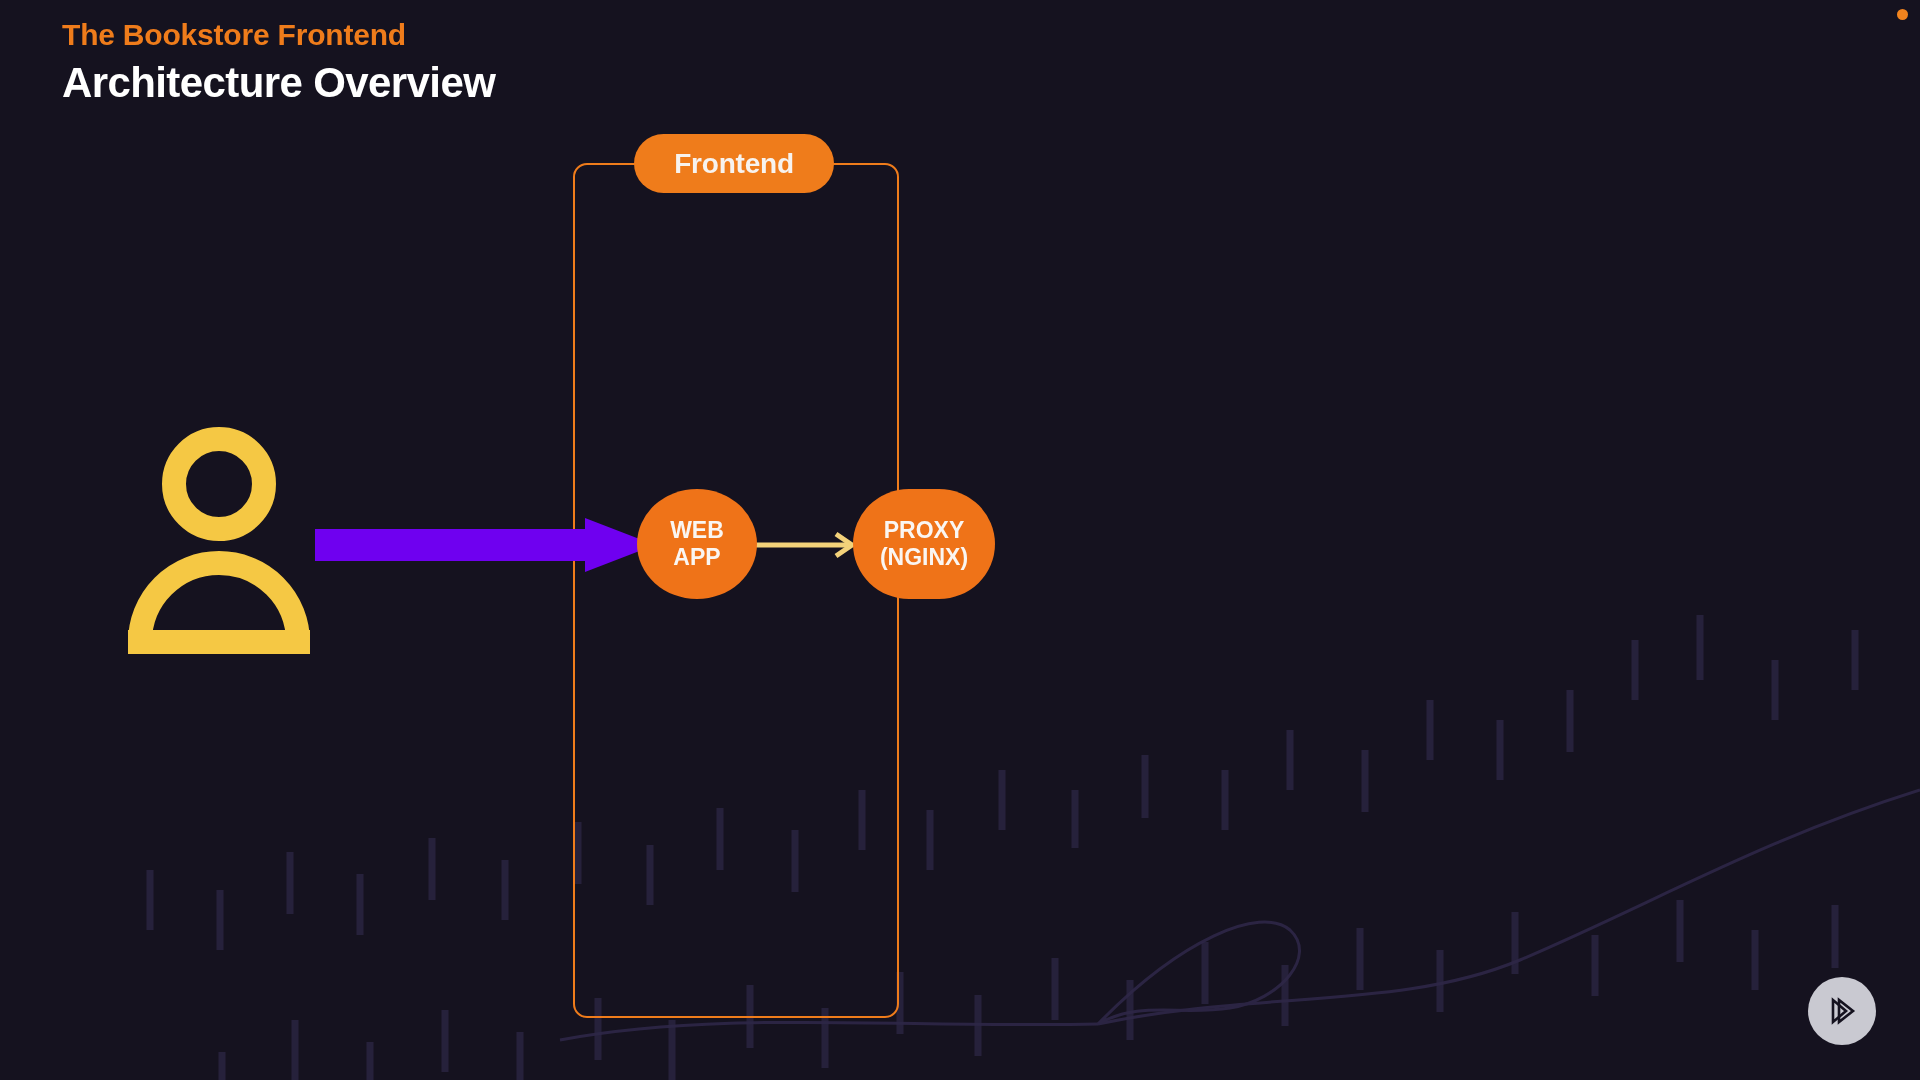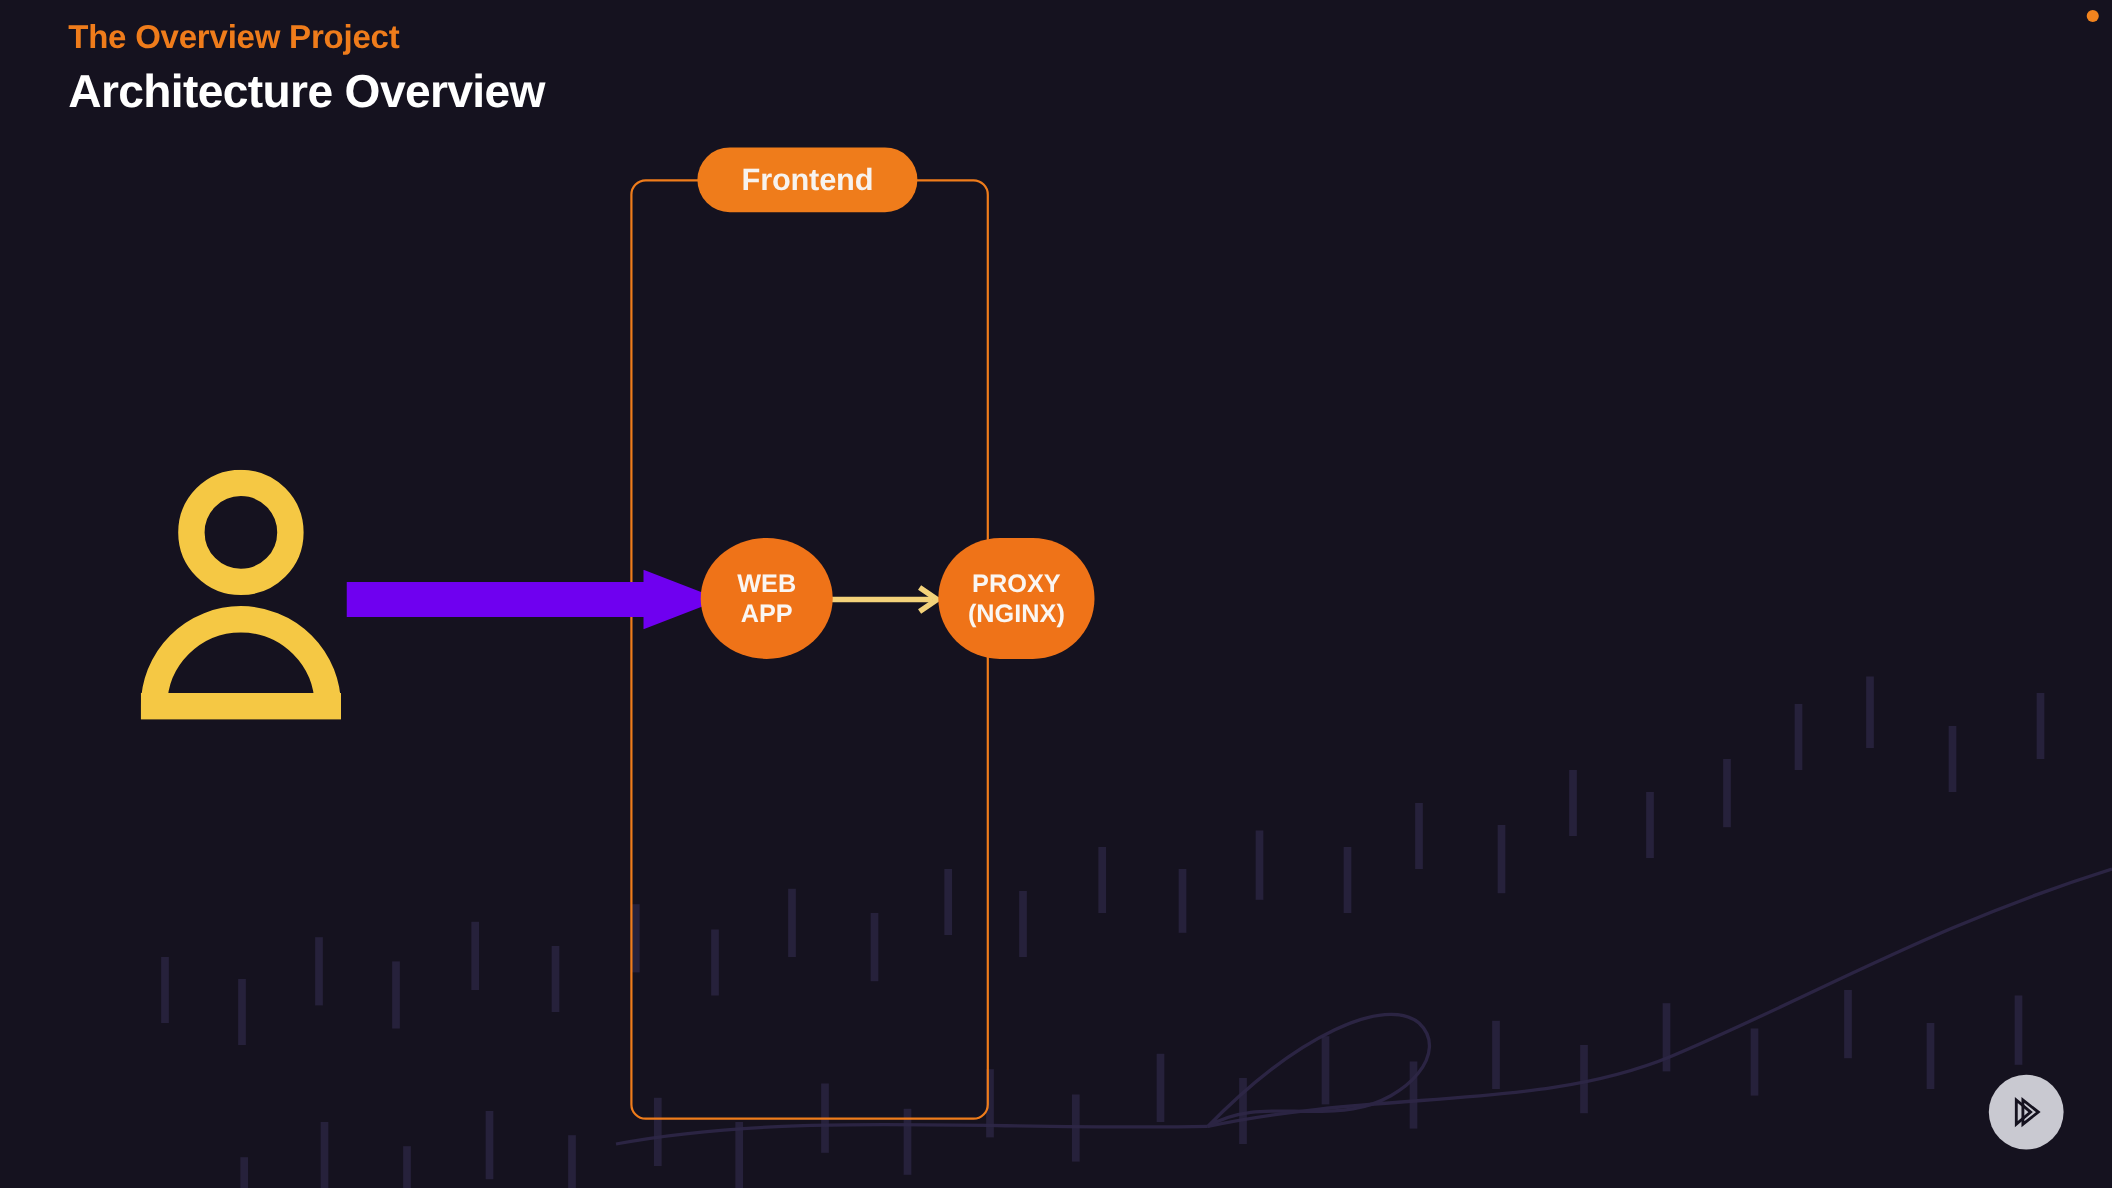--- a/index.html
+++ b/index.html
@@ -214,21 +214,21 @@
     <g fill="none" stroke="#2e2747" stroke-width="3" opacity="0.9">
       <path d="M1098 1024 C1260 990 1400 1010 1520 960 C1650 905 1760 840 1920 790"></path>
       <path d="M1098 1024 C1180 940 1260 905 1290 930 C1318 956 1280 1000 1230 1008 C1180 1016 1140 1000 1098 1024 Z"></path>
       <path d="M560 1040 C720 1010 900 1028 1098 1024"></path>
     </g>
   </svg>
 
   <div class="corner-dot"></div>
 
   <div class="header">
-    <p class="eyebrow">The Overview Project</p>
+    <p class="eyebrow">The Bookstore Frontend</p>
     <h1 class="title">Architecture Overview</h1>
   </div>
 
   <div class="group-box"></div>
   <div class="group-badge">Frontend</div>
 
   <svg class="user-icon" viewBox="0 0 223 227">
     <circle cx="91" cy="57" r="45" fill="none" stroke="#f5c844" stroke-width="24"></circle>
     <path d="M12 215 A79 79 0 0 1 170 215 Z" fill="none" stroke="#f5c844" stroke-width="24" stroke-linejoin="miter"></path>
     <rect x="0" y="203" width="182" height="24" fill="#f5c844"></rect>

